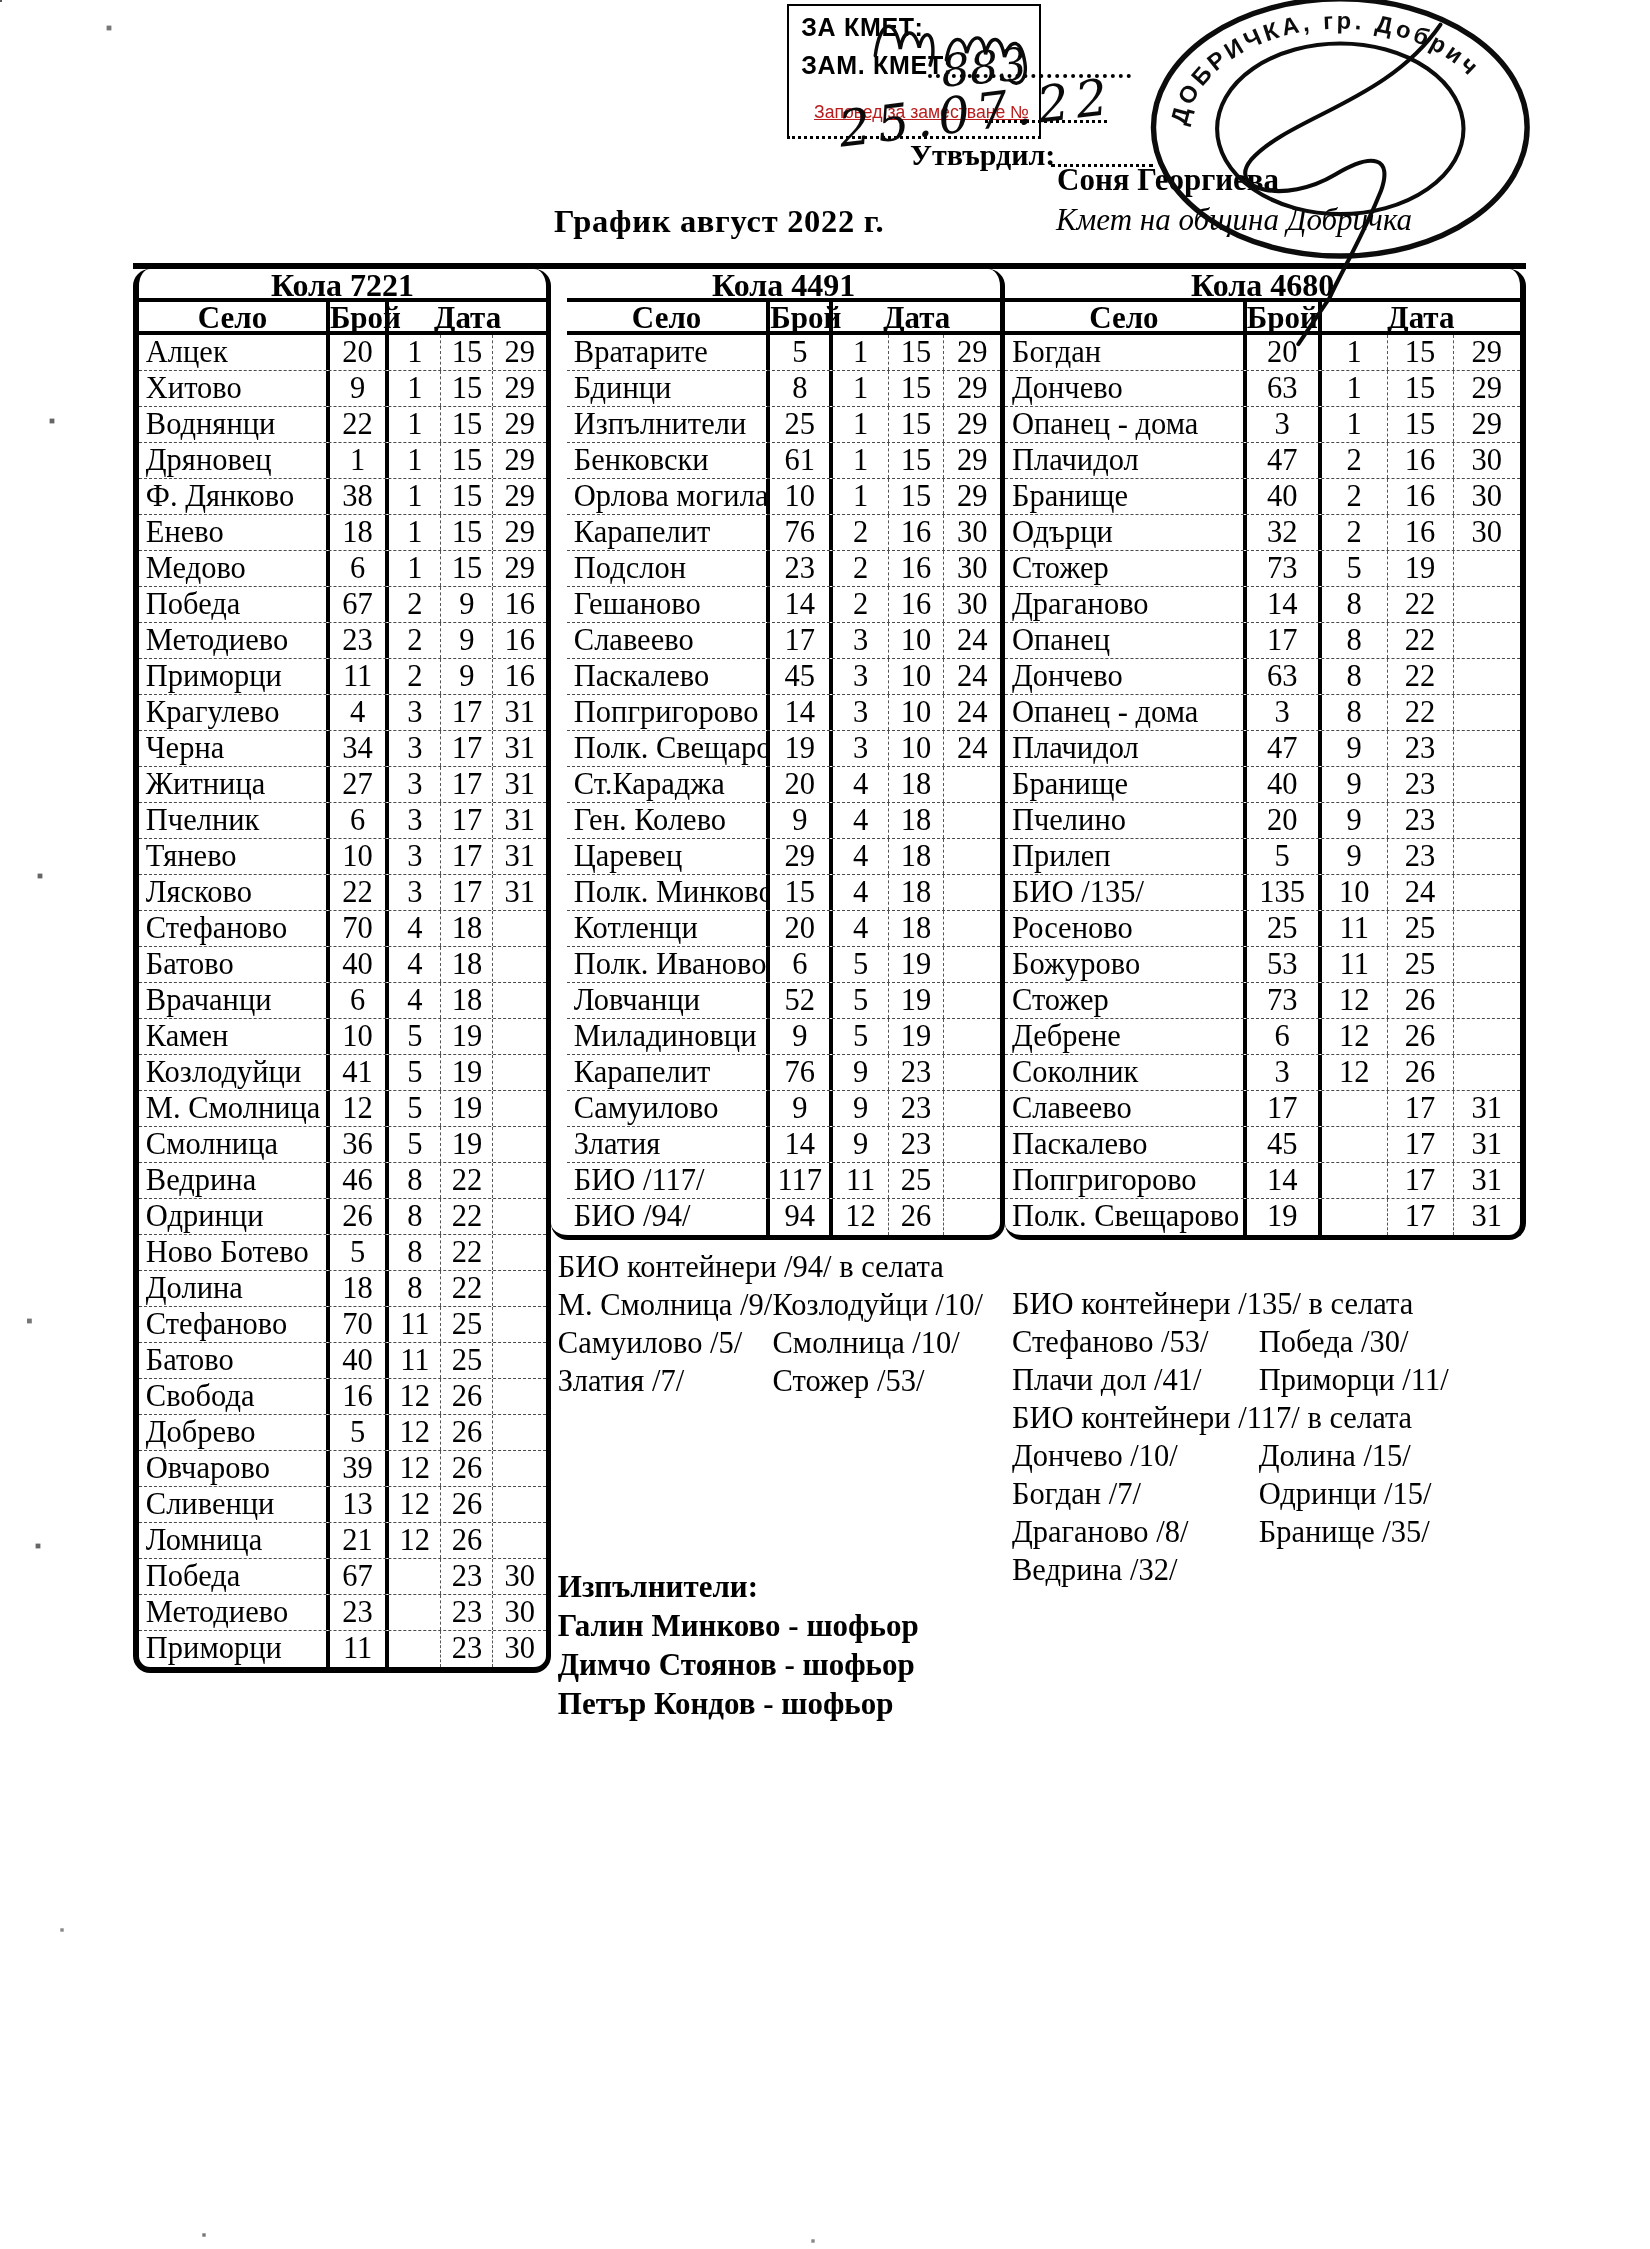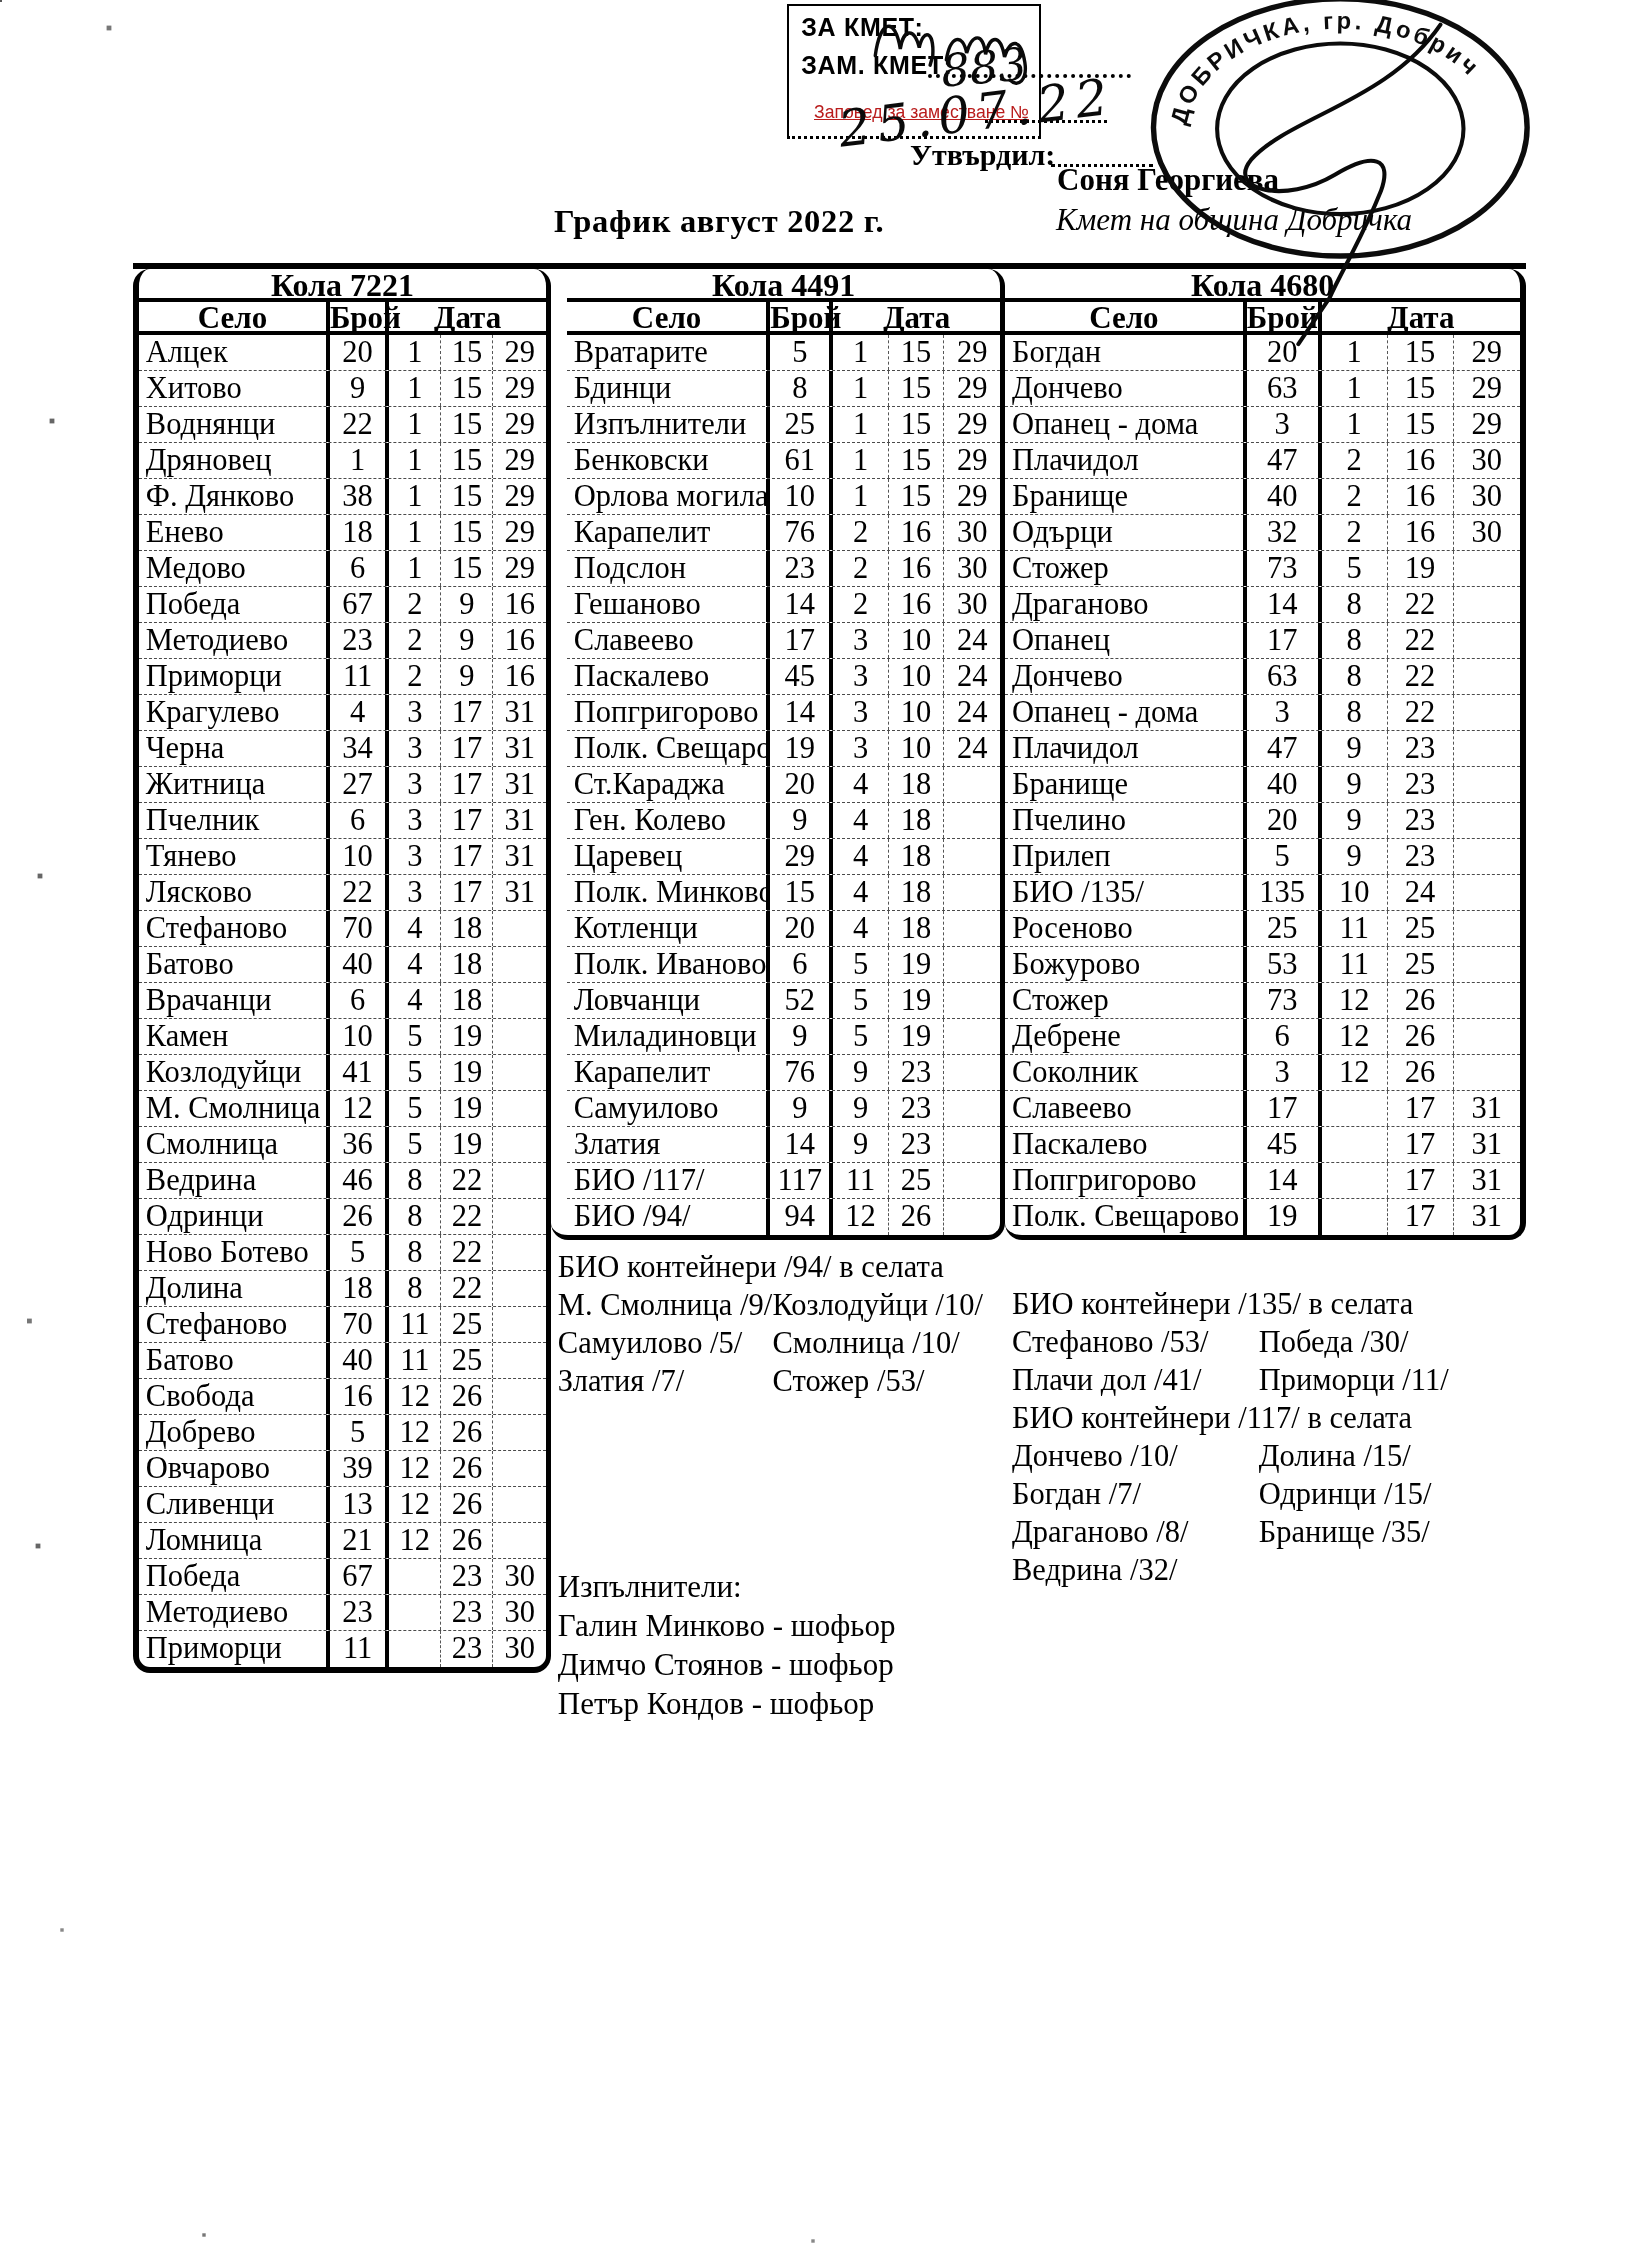--- a/index.html
+++ b/index.html
@@ -48,21 +48,21 @@
   .cd{width:12.8%;text-align:center;border-right:1.4px dashed #555;}
   .cd3{width:12.9%;text-align:center;border-right:none;}
   .cdh{width:38.5%;text-align:center;}
 
   .notes{padding:2.7px 0 0 6.8px;font-size:30.5px;}
   .g1 .notes{margin-top:6.8px;}
   .g2 .notes{margin-top:43px;}
   .nline{display:flex;height:38px;line-height:37px;white-space:nowrap;}
   .nl{width:48%;}
   .nr{flex:1;}
-  .executors{margin-top:167px;padding-left:6.8px;font-size:31px;}
+  .executors{margin-top:167px;padding-left:6.8px;font-size:31px;font-weight:bold;}
   .exline{height:39px;line-height:38px;white-space:nowrap;}
   .noise{left:0;top:0;width:2px;height:2px;background:#555;
     box-shadow:51px 420px 0 1.4px #666, 39px 875px 0 1.4px #666, 28.4px 1320px 0 1.4px #777,
                37px 1545px 0 1.4px #666, 108px 27px 0 1.4px #777, 61px 1929px 0 0.7px #888,
                203px 2234px 0 0.7px #777, 812px 2240px 0 0.7px #888;}
 </style>
 </head>
 <body>
 
 <div class="abs noise"></div>

